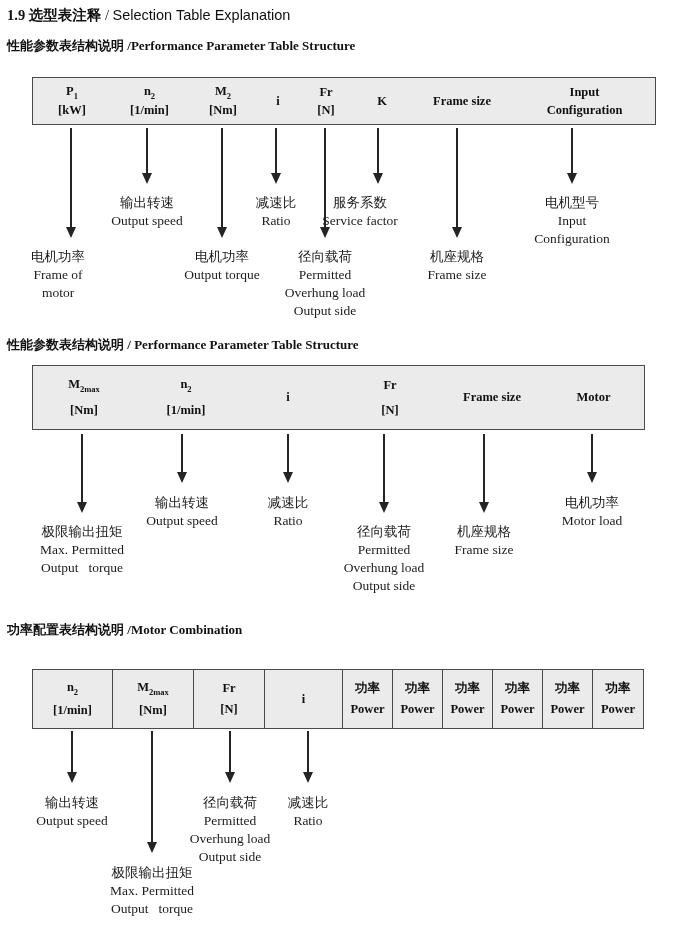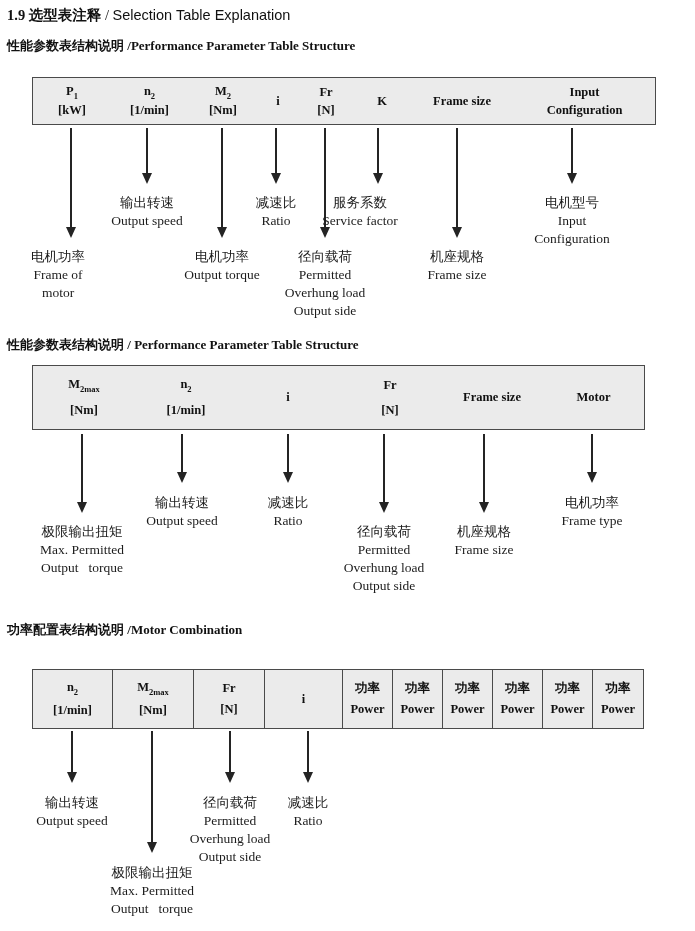--- a/index.html
+++ b/index.html
@@ -152,21 +152,21 @@
       <div class="callout" style="left: 384px; top: 523px;"><div class="co-cn">径向载荷</div><div class="co-en">Permitted</div><div class="co-en">Overhung load</div><div class="co-en">Output side</div></div>
       <div class="arrow" style="left: 484px; top: 0px;">
         <div class="shaft" style="top: 434px; height: 68px;"></div>
         <div class="head" style="top: 502px;"></div>
       </div>
       <div class="callout" style="left: 484px; top: 523px;"><div class="co-cn">机座规格</div><div class="co-en">Frame size</div></div>
       <div class="arrow" style="left: 592px; top: 0px;">
         <div class="shaft" style="top: 434px; height: 38px;"></div>
         <div class="head" style="top: 472px;"></div>
       </div>
-      <div class="callout" style="left: 592px; top: 494px;"><div class="co-cn">电机功率</div><div class="co-en">Frame type</div></div>
+      <div class="callout" style="left: 592px; top: 494px;"><div class="co-cn">电机功率</div><div class="co-en">Motor load</div></div>
       <div class="sec-heading" style="left: 7px; top: 621px;"><span class="sh-cn">功率配置表结构说明</span><span class="sh-sep"> /</span><span class="sh-en">Motor Combination</span></div>
       <div class="tbl" style="left: 32px; top: 669px; height: 58px;">
         <div class="cell divider" style="width: 80px; row-gap: 8px;">
           <div class="hline"><span>n</span><sub>2</sub></div>
           <div class="hline">[1/min]</div>
         </div>
         <div class="cell divider" style="width: 81px; row-gap: 8px;">
           <div class="hline"><span>M</span><sub>2max</sub></div>
           <div class="hline">[Nm]</div>
         </div>

